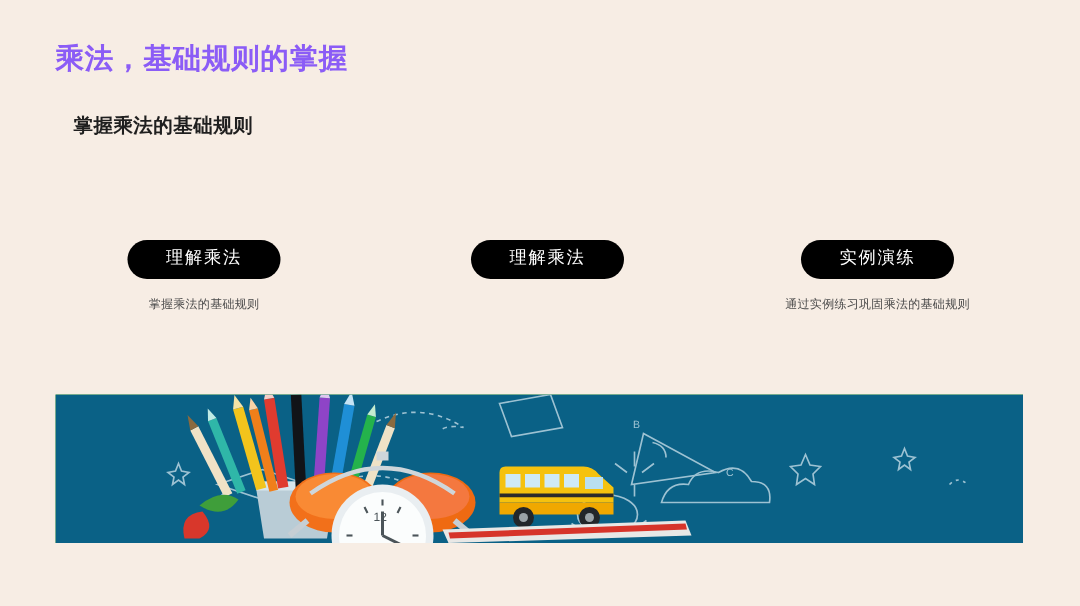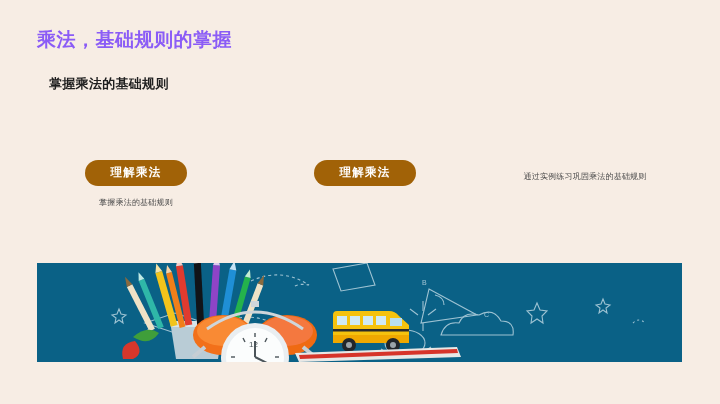--- a/index.html
+++ b/index.html
@@ -67,24 +67,24 @@
     position: absolute;
     top: 0;
     text-align: center;
   }
   #step-1 { left: 51px; width: 170px; }
   #step-2 { left: 280px; width: 170px; }
   #step-3 { left: 490px; width: 190px; }
 
   .step-pill {
     display: inline-block;
-    background: #a16207;
+    background: #000000;
     color: #ffffff;
     font-size: 11.5px;
-    font-weight: bold;
+    font-weight: normal;
     letter-spacing: 1.2px;
     border-radius: 14px;
     padding: 6px 26px 7px 26px;
     line-height: 13px;
     position: relative;
     z-index: 2;
     white-space: nowrap;
   }
   .step-caption {
     display: block;
@@ -130,20 +130,21 @@
     <div class="step" id="step-1">
       <span class="step-pill">理解乘法</span>
       <span class="step-caption">掌握乘法的基础规则</span>
     </div>
 
     <div class="step" id="step-2">
       <span class="step-pill">理解乘法</span>
     </div>
 
     <div class="step" id="step-3">
+      <span class="step-pill">实例演练</span>
       <span class="step-caption">通过实例练习巩固乘法的基础规则</span>
     </div>
 
   </div>
 
   <div id="banner">
     <svg viewBox="0 0 645 99" xmlns="http://www.w3.org/2000/svg">
       <rect x="0" y="0" width="645" height="99" fill="#0a6186"></rect>
 
       <g stroke="#cfe3ec" stroke-width="1.1" fill="none" opacity="0.75">

